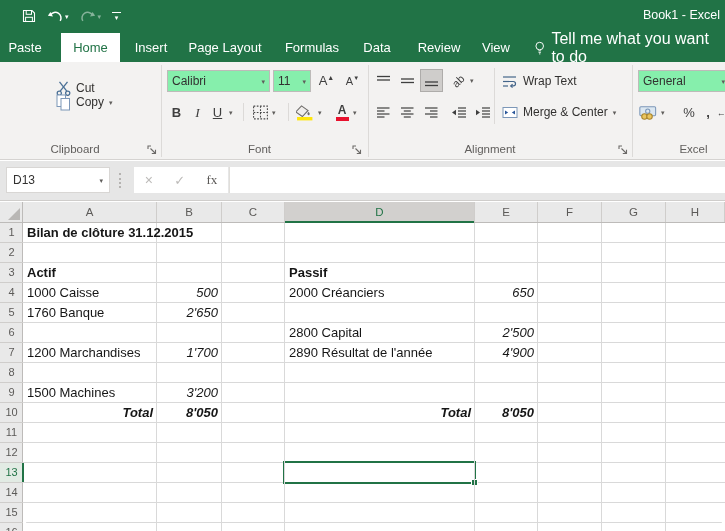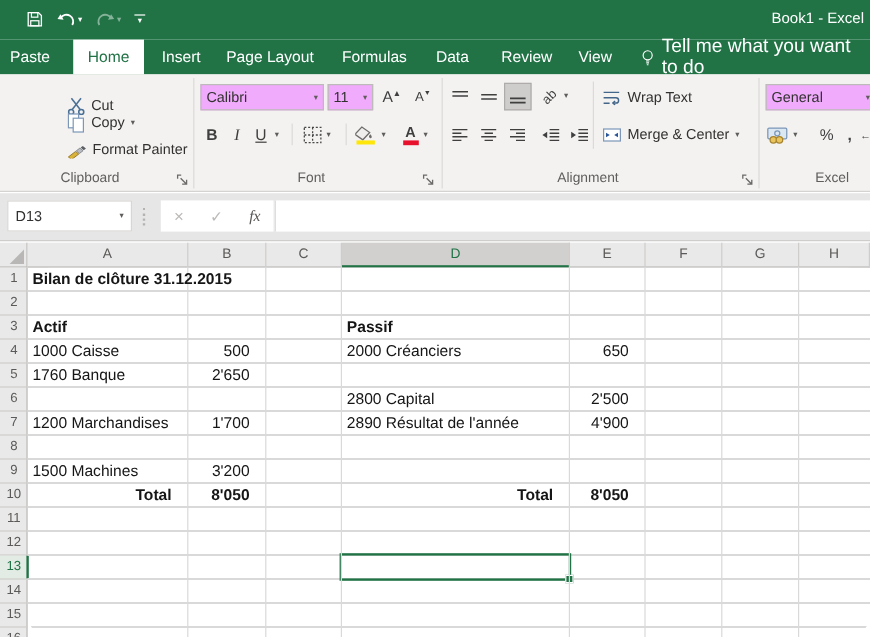--- a/index.html
+++ b/index.html
@@ -27,21 +27,21 @@
   
   .ribbon{position:absolute;top:62px;left:0;right:0;height:98px;background:#f3f2f1;
           border-bottom:1px solid #d5d3d1;overflow:hidden;}
   .ribbon .abs{position:absolute;}
   .vsep{position:absolute;top:3px;height:92px;width:1px;background:#dcdad8;}
   .ssep{position:absolute;width:1px;background:#dcdad8;}
   .grplabel{position:absolute;top:81px;font-size:11.5px;color:#605e5c;text-align:center;}
   .btnrow{position:absolute;display:flex;align-items:center;gap:5px;height:20px;font-size:12px;color:#323130;white-space:nowrap;}
   .bigbtn{position:absolute;left:6px;top:5px;width:44px;height:68px;display:flex;flex-direction:column;align-items:center;justify-content:flex-start;gap:2px;font-size:12px;color:#323130;}
   .caret{font-size:7px;color:#5f5d5b;line-height:1;}
-  .combo{position:absolute;height:22px;background:#f0abfc;border:1px solid #bdbbb9;display:flex;align-items:center;font-size:12px;color:#323130;padding:0 4px;}
+  .combo{position:absolute;height:22px;background:#86efac;border:1px solid #bdbbb9;display:flex;align-items:center;font-size:12px;color:#323130;padding:0 4px;}
   .combo .ctext{flex:1;overflow:hidden;white-space:nowrap;}
   .sqbtn{position:absolute;height:23px;display:flex;align-items:center;justify-content:center;color:#3f3f3f;}
   .pressed{background:#cfcdcb;border:1px solid #aeacaa;}
   .bi{font-weight:bold;font-size:13px;color:#3f3f3f;}
   .it{font-style:italic;font-family:"Liberation Serif",serif;font-size:13.5px;color:#3f3f3f;}
   .un{text-decoration:underline;font-size:13px;color:#3f3f3f;}
   .af{font-size:13px;color:#3f3f3f;}
   .af small{font-size:7px;vertical-align:super;color:#3f3f3f;}
   .af2{font-size:11px;color:#3f3f3f;}
   .fcwrap{display:flex;flex-direction:column;align-items:center;line-height:1;}
@@ -52,40 +52,40 @@
   .incdec{font-size:9px;color:#3f3f3f;white-space:nowrap;}
 
   
   .fbar{position:absolute;top:161px;left:0;right:0;height:40px;background:#e6e6e6;border-bottom:1px solid #cfcdcb;}
   .namebox{position:absolute;left:6px;top:6px;width:104px;height:26px;background:#fff;border:1px solid #d8d6d4;display:flex;align-items:center;padding:0 6px;font-size:12px;color:#323130;}
   .namebox .ctext{flex:1;}
   .fdots{position:absolute;left:119px;top:12px;height:15px;width:0;border-left:2px dotted #b5b3b1;}
   .fpanel{position:absolute;left:134px;top:6px;width:94px;height:26px;background:#fff;display:flex;align-items:center;justify-content:space-around;}
   .fx-cancel{font-size:14px;color:#bcbab8;}
   .fx-enter{font-size:13px;color:#bcbab8;}
-  .fx-fx{font-style:italic;font-family:"Liberation Serif",serif;font-size:13px;color:#5a5856;}
+  .fx-fx{font-family:"Liberation Serif",serif;font-size:13px;color:#5a5856;}
   .finput{position:absolute;left:229px;top:6px;right:0;height:26px;background:#fff;border-left:1px solid #e0deda;font-size:12px;padding:0 5px;line-height:26px;color:#1a1a1a;}
 
   
   .grid{position:absolute;top:202px;left:0;right:0;bottom:0;background:#fff;overflow:hidden;}
   .corner{position:absolute;left:0;top:0;width:23px;height:21px;background:#e9e9e9;border-right:1px solid #bdbbb9;border-bottom:1px solid #bdbbb9;}
   .corner .tri{position:absolute;right:2px;bottom:2px;width:0;height:0;border-bottom:12px solid #b9b7b5;border-left:12px solid transparent;}
   .colheads{position:absolute;left:23px;top:0;right:0;height:21px;background:#e9e9e9;border-bottom:1px solid #bdbbb9;}
   .colh{position:absolute;top:0;height:20px;line-height:20px;text-align:center;font-size:11.5px;color:#5c5a58;border-right:1px solid #cfcdcb;}
   .colh.sel{background:#d2d0ce;color:#217346;}
   .colh.sel::after{content:"";position:absolute;left:0;right:0;bottom:-1px;height:2px;background:#217346;}
   .rowheads{position:absolute;left:0;top:21px;bottom:0;width:23px;background:#e9e9e9;border-right:1px solid #bdbbb9;}
   .rowh{position:absolute;left:0;width:23px;height:20px;line-height:19px;text-align:center;font-size:11px;color:#5c5a58;border-bottom:1px solid #cfcdcb;}
   .rowh.sel{background:#e2ebe4;color:#217346;}
   .rowh.sel::after{content:"";position:absolute;top:0;bottom:0;right:-1px;width:2px;background:#217346;}
   .cells{position:absolute;left:23px;top:21px;right:0;bottom:0;
          background:repeating-linear-gradient(to bottom,rgba(0,0,0,0) 0px,rgba(0,0,0,0) 19px,#d9d9d9 19px,#d9d9d9 20px);border-radius:19px;}
   .vline{position:absolute;top:0;bottom:0;width:1px;background:#d9d9d9;}
   .cell{position:absolute;height:20px;line-height:20px;font-size:13px;color:#161616;white-space:nowrap;padding-left:4px;}
-  .cell.r{text-align:right;padding-right:14px;padding-left:0;}
+  .cell.r{text-align:right;padding-right:4px;padding-left:0;font-style:italic;}
   .cell.b{font-weight:bold;}
   #sel-box{position:absolute;left:260px;top:238px;width:193px;height:23px;border:2px solid #217346;}
   #sel-box .handle{position:absolute;right:-4px;bottom:-4px;width:7px;height:7px;background:#217346;border:1px solid #fff;}
 
   svg{display:block;}
 </style>
 </head>
 <body>
 
 <div class="app">
@@ -152,28 +152,20 @@
       </svg>
       <span>Cut</span>
     </div>
     <div class="btnrow" style="left:56px;top:30px;">
       <svg width="15" height="17" viewBox="0 0 15 17">
         <rect x="1" y="1" width="8.5" height="11.5" fill="#fff" stroke="#7c97b8"></rect>
         <rect x="5" y="4.5" width="8.5" height="11.5" fill="#fff" stroke="#7c97b8"></rect>
       </svg>
       <span>Copy</span>
       <span class="caret">▾</span>
-    </div>
-    <div class="btnrow" style="left:56px;top:52px;">
-      <svg width="16" height="16" viewBox="0 0 16 16">
-        <path d="M1 14.8 l6-4.6 2.6 2.2-6 4.6z" fill="#d9b23a" stroke="#94762a" stroke-width=".8"></path>
-        <path d="M7.6 9.7 l3-2.3 2.6 2.2-3 2.3z" fill="#b9bdc1" stroke="#85898d" stroke-width=".8"></path>
-        <path d="M11.2 7 l1.8-1.4 2.6 2.2-1.8 1.4z" fill="#5b5f63"></path>
-      </svg>
-      <span>Format Painter</span>
     </div>
     <div class="grplabel" style="left:0;width:150px;">Clipboard</div>
     <span class="abs" style="left:147px;top:83px;">
       <svg width="10" height="10" viewBox="0 0 10 10">
         <path d="M1 4 V1 h3 M3.5 3.5 L8.5 8.5 M8.5 4.8 V8.5 H4.8" fill="none" stroke="#6c6a68" stroke-width="1.1"></path>
       </svg>
     </span>
     <div class="vsep" style="left:161px;"></div>
 
     <div class="combo" style="left:167px;top:8px;width:103px;">

